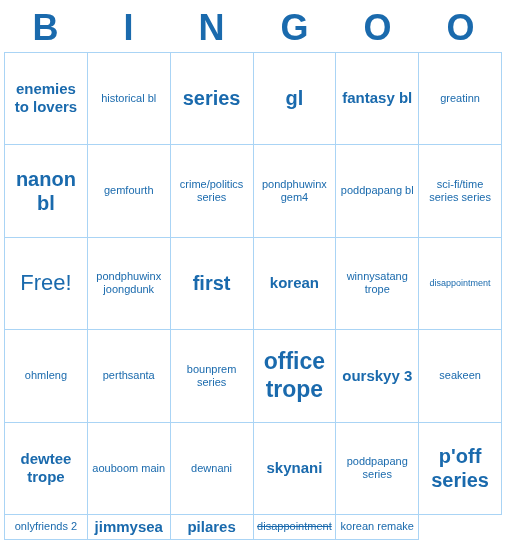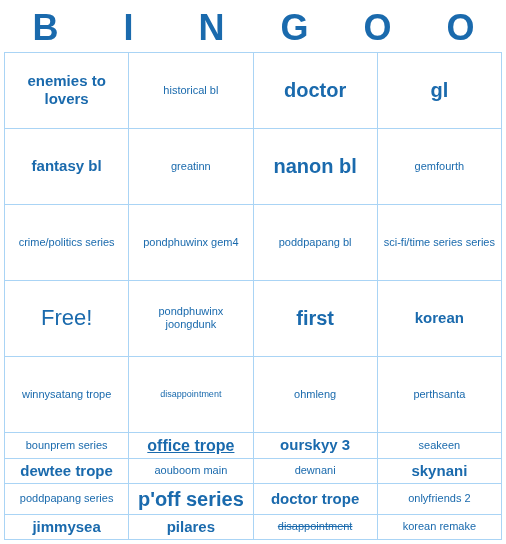--- a/index.html
+++ b/index.html
@@ -32,21 +32,21 @@
       flex: 1;
       text-align: center;
       font-size: 36px;
       font-weight: bold;
       color: #1a6aad;
       padding: 4px 0;
       line-height: 1.1;
     }
     .bingo-grid {
       display: grid;
-      grid-template-columns: repeat(4, 1fr);
+      grid-template-columns: repeat(6, 1fr);
       grid-template-rows: repeat(5, 1fr);
       flex: 1;
       width: 100%;
       border-left: 1.5px solid #aad4f5;
       border-top: 1.5px solid #aad4f5;
     }
     .bingo-cell {
       border-right: 1.5px solid #aad4f5;
       border-bottom: 1.5px solid #aad4f5;
       display: flex;
@@ -90,21 +90,21 @@
   </div>
   <div class="bingo-grid">
 
     <div class="bingo-cell medium-text">
         <span>enemies to lovers</span>
       </div>
     <div class="bingo-cell small-text">
         <span>historical bl</span>
       </div>
     <div class="bingo-cell large-text">
-        <span>doctor</span>
+        <span>series</span>
       </div>
     <div class="bingo-cell large-text">
         <span>gl</span>
       </div>
     <div class="bingo-cell medium-text">
         <span>fantasy bl</span>
       </div>
     <div class="bingo-cell small-text">
         <span>greatinn</span>
       </div>
@@ -149,21 +149,21 @@
 
     <div class="bingo-cell">
         <span>ohmleng</span>
       </div>
     <div class="bingo-cell">
         <span>perthsanta</span>
       </div>
     <div class="bingo-cell">
         <span>bounprem series</span>
       </div>
-    <div class="bingo-cell" style="font-size:16px;font-weight:bold;text-decoration:underline;">
+    <div class="bingo-cell" style="font-size:23px;font-weight:bold;">
         <span>office trope</span>
       </div>
     <div class="bingo-cell medium-text">
         <span>ourskyy 3</span>
       </div>
     <div class="bingo-cell">
         <span>seakeen</span>
       </div>
 
     <div class="bingo-cell medium-text">
@@ -178,23 +178,20 @@
     <div class="bingo-cell medium-text">
         <span>skynani</span>
       </div>
     <div class="bingo-cell">
         <span>poddpapang series</span>
       </div>
     <div class="bingo-cell large-text">
         <span>p'off series</span>
       </div>
 
-    <div class="bingo-cell medium-text">
-        <span>doctor trope</span>
-      </div>
     <div class="bingo-cell">
         <span>onlyfriends 2</span>
       </div>
     <div class="bingo-cell medium-text">
         <span>jimmysea</span>
       </div>
     <div class="bingo-cell medium-text">
         <span>pilares</span>
       </div>
     <div class="bingo-cell">

